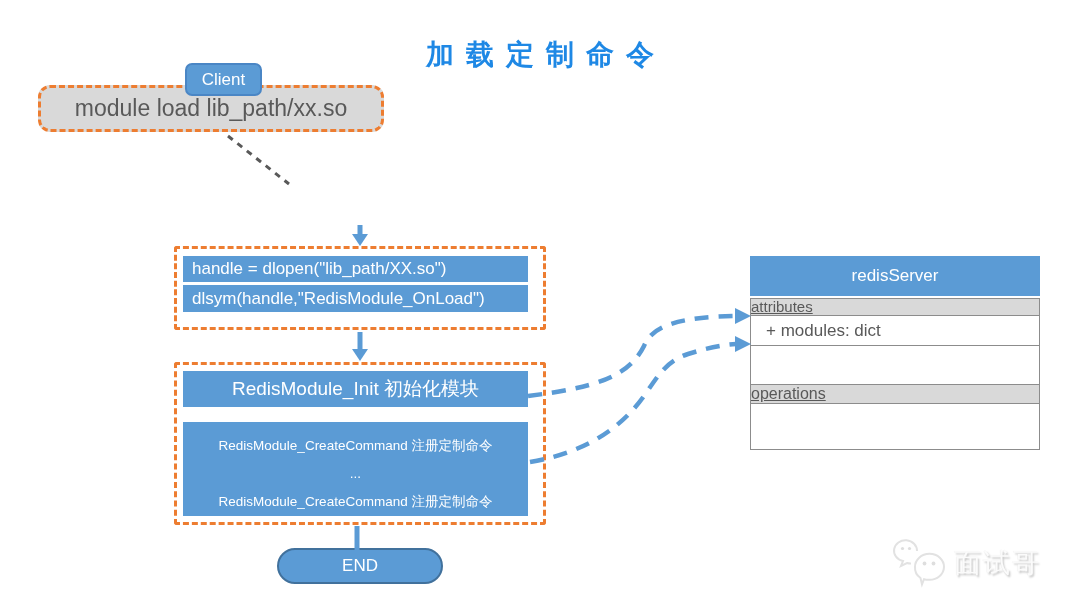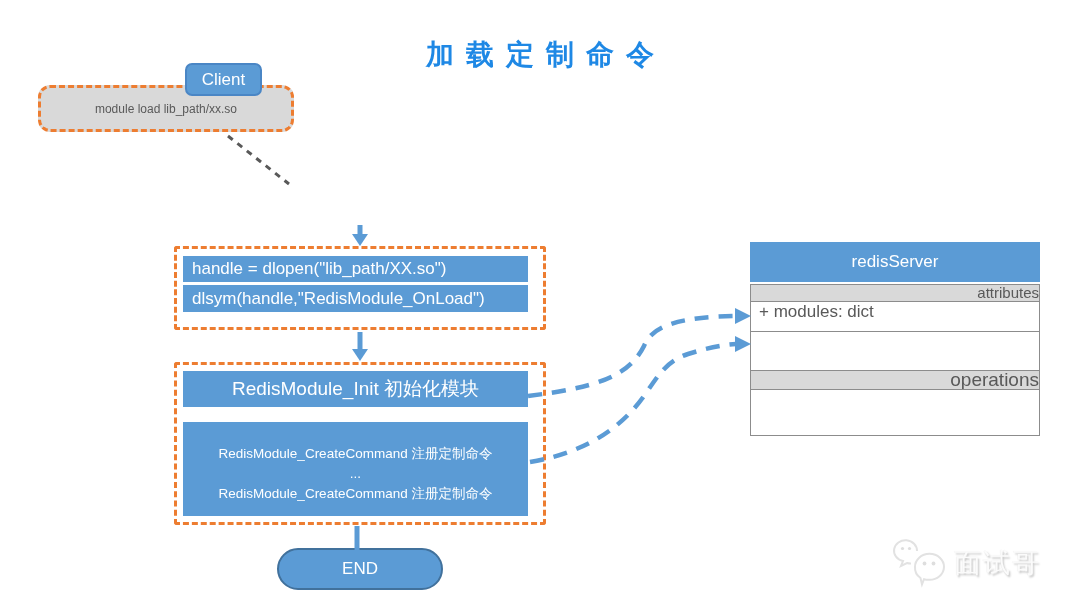--- a/index.html
+++ b/index.html
@@ -12,42 +12,42 @@
 
   
   .title {
     left:0; right:0; top:36px; text-align:center;
     font-size:28px; font-weight:bold; letter-spacing:12px; text-indent:12px;
     color:var(--title-blue,#1E88E5);
   }
 
   
   .client-cmd {
-    left:38px; top:85px; width:256px; height:47px;
+    left:38px; top:85px; width:346px; height:47px;
     background:var(--gray-fill,#D9D9D9);
     border:3px dashed var(--dashed-orange,#ED7D31); border-radius:12px;
     display:flex; align-items:center; justify-content:center;
-    color:var(--text-gray,#595959); font-size:12px; z-index:2;
+    color:var(--text-gray,#595959); font-size:23px; z-index:2;
   }
   .client-badge {
     left:152px; top:63px; width:77px; height:33px;
     background:var(--accent-blue,#5B9BD5); border:2px solid #4a86c5; border-radius:7px;
     display:flex; align-items:center; justify-content:center;
     color:#fff; font-size:17px; z-index:3;margin-left:33px;
   }
 
   
   .pill {
     width:166px; height:43px; border-radius:22px;
     background:var(--accent-blue,#5B9BD5); border:2px solid var(--ellipse-border,#41719C);
     display:flex; align-items:center; justify-content:center;
     color:#fff; font-size:17px; z-index:2;
   }
   .start-pill { left:277px; top:181px; }
-  .end-pill   { left:277px; top:548px; height:42px; }
+  .end-pill   { left:277px; top:548px; height:36px; }
 
   
   .dashed-group {
     border:3px dashed var(--dashed-orange,#ED7D31); border-radius:3px;
     background:transparent; z-index:1;
   }
   .group1 { left:174px; top:246px; width:372px; height:84px; }
   .group2 { left:174px; top:362px; width:372px; height:163px; }
 
   
@@ -61,39 +61,39 @@
 
   .init-bar {
     left:183px; top:371px; width:345px; height:36px;
     background:var(--accent-blue,#5B9BD5); color:#fff; font-size:19px;
     display:flex; align-items:center; justify-content:center; z-index:2;
   }
   .create-block {
     left:183px; top:422px; width:345px; height:94px;
     background:var(--accent-blue,#5B9BD5); color:#fff; font-size:13.5px;
     display:flex; flex-direction:column; align-items:center; justify-content:center;
-    gap:3px; padding-top:8px; z-index:2; line-height:17px;
+    gap:11px; padding-top:8px; z-index:2; line-height:17px;
   }
 
   
-  .class-box { left:750px; top:242px; width:290px; z-index:2; }
+  .class-box { left:750px; top:256px; width:290px; z-index:2; }
   .cb-header {
     height:40px; background:var(--accent-blue,#5B9BD5); color:#fff; font-size:17px;
     display:flex; align-items:center; justify-content:center; margin-bottom:2px;
   }
   .cb-sect {
     background:var(--gray-fill,#D9D9D9); border:1px solid var(--border-gray,#8C8C8C);
-    color:var(--text-gray,#595959); text-align:right; overflow:hidden;
+    color:var(--text-gray,#595959); text-align:left; overflow:hidden;text-decoration:underline;
   }
   .cb-attr-sect { height:18px; font-size:15px; line-height:16px; }
-  .cb-ops-sect  { height:20px; font-size:19px; line-height:18px; margin-top:-1px; }
+  .cb-ops-sect  { height:20px; font-size:16px; line-height:18px; margin-top:-1px; }
   .cb-row {
     border:1px solid var(--border-gray,#8C8C8C); margin-top:-1px; background:#fff;
-    color:var(--text-gray,#595959); font-size:17px; padding-left:8px;
-    display:flex; 
+    color:var(--text-gray,#595959); font-size:17px; padding-left:15px;
+    display:flex; align-items:center;
   }
   .row-attr { height:31px; }
   .row-empty1 { height:40px; }
   .row-empty2 { height:47px; }
 
   
   .wires { left:0; top:0; width:1080px; height:608px; z-index:4; pointer-events:none; }
   .flow-stroke  { stroke:var(--accent-blue,#5B9BD5); fill:none; }
   .flow-fill    { fill:var(--accent-blue,#5B9BD5); stroke:none; }
   .dot-stroke   { stroke:var(--text-gray,#595959); fill:none; }

